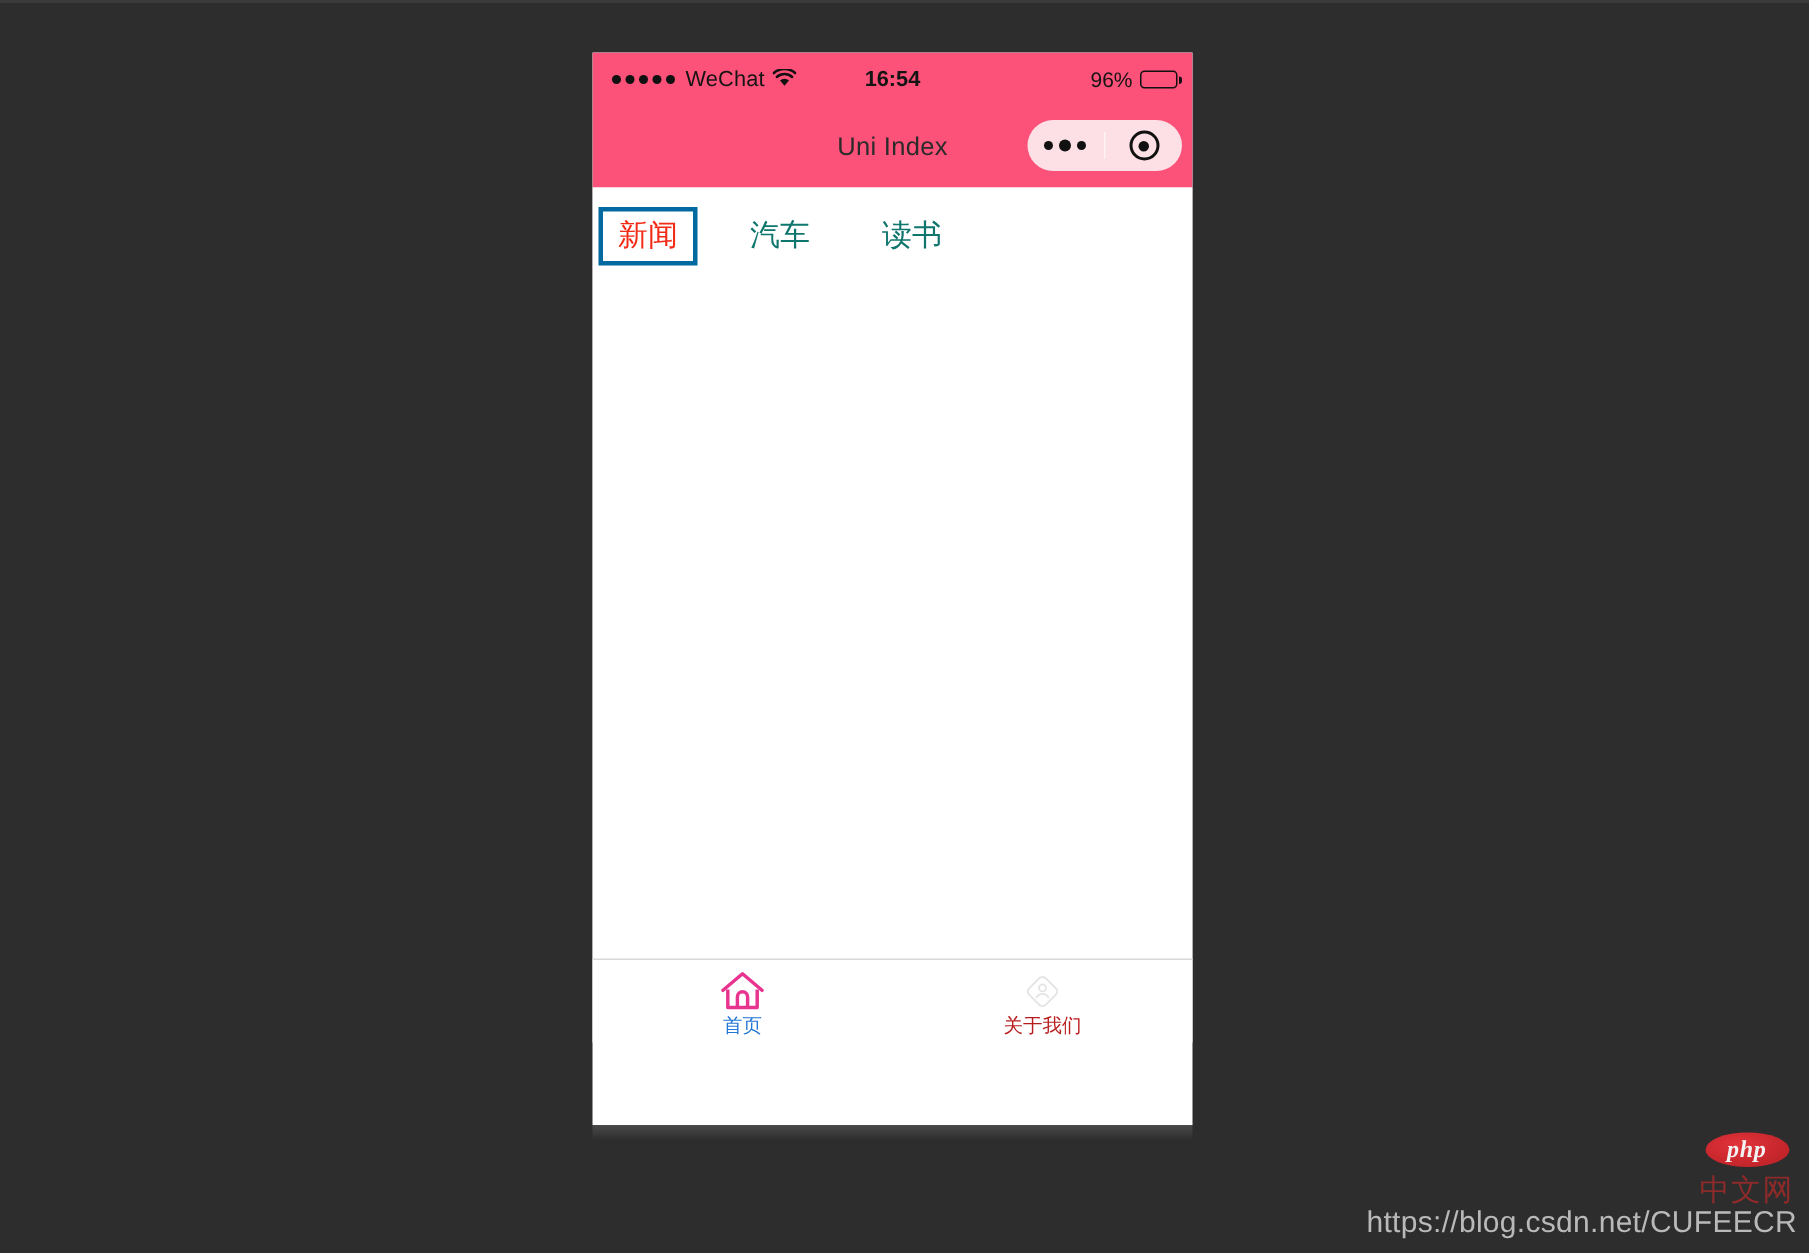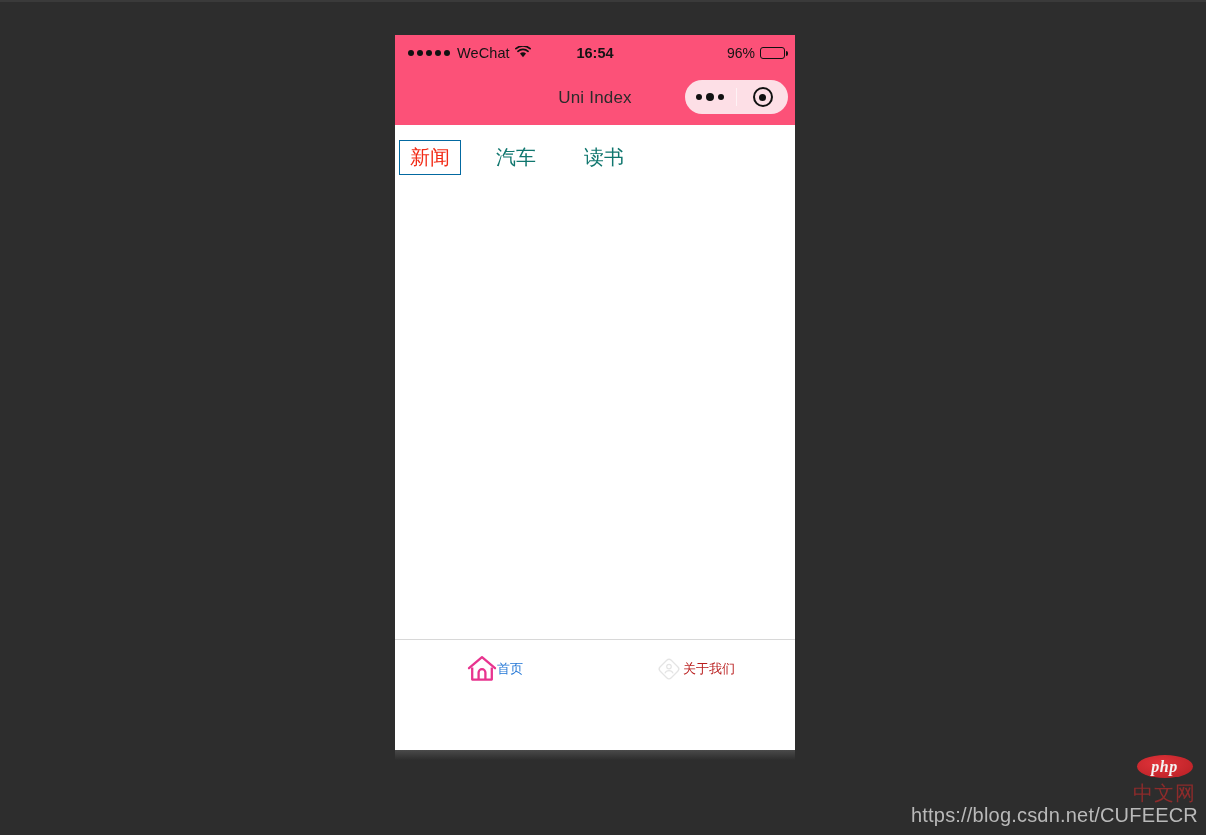--- a/index.html
+++ b/index.html
@@ -213,37 +213,37 @@
     color: #0f766e;
     padding: 4px 10px;
     margin-right: 22px;
     line-height: 1.25;
     cursor: pointer;
     border: 3px solid transparent;
     box-sizing: border-box;
   }
   .tab-item.active {
     color: #f22b16;
-    border: 1px solid #0369a1;
+    border: 3px solid #0369a1;
   }
 
   
   .tabbar {
     position: absolute;
     left: 0; right: 0;
     bottom: 0;
     height: 55px;
     background: #fff;
     border-top: 1px solid #d8d8d8;
     display: flex;
   }
   .tabbar-item {
     flex: 1;
     display: flex;
-    flex-direction: row;
+    flex-direction: column;
     align-items: center;
     justify-content: center;
     cursor: pointer;
     padding-top: 2px;
   }
   .tabbar-label {
     font-size: 13px;
     margin-top: 1px;
     line-height: 1.15;
   }

